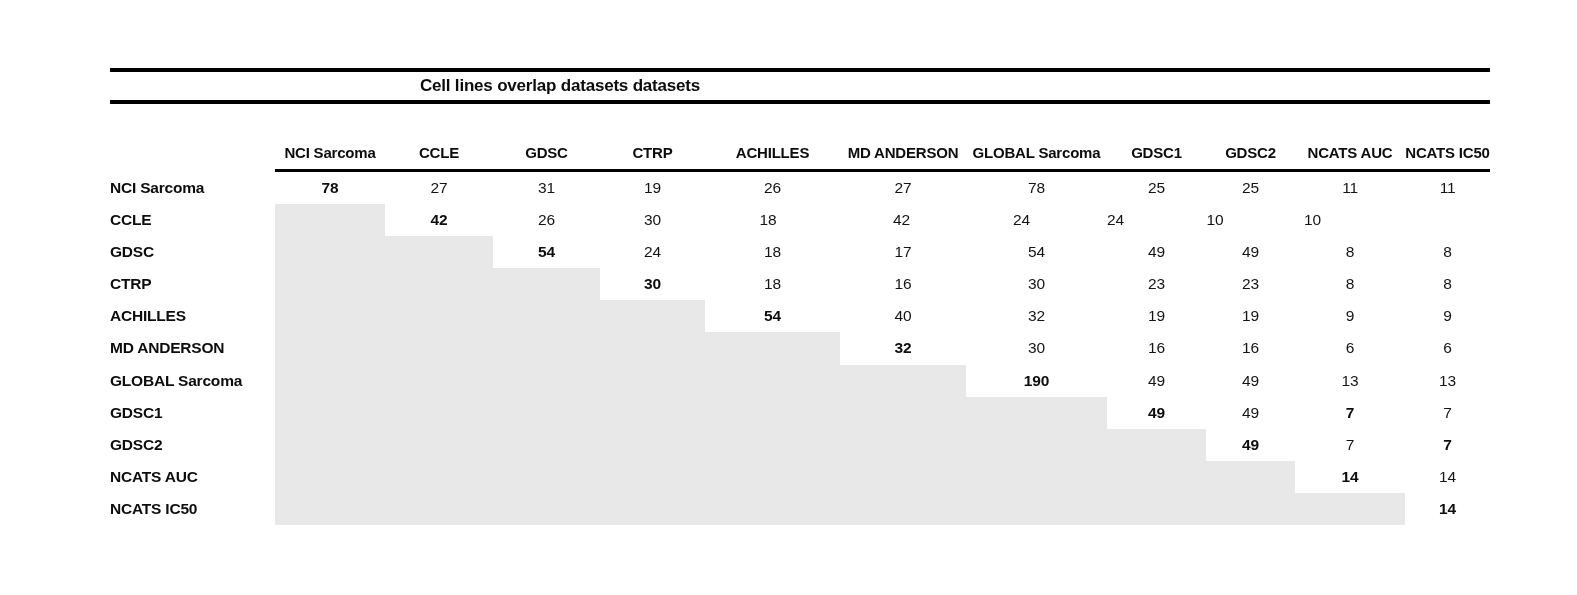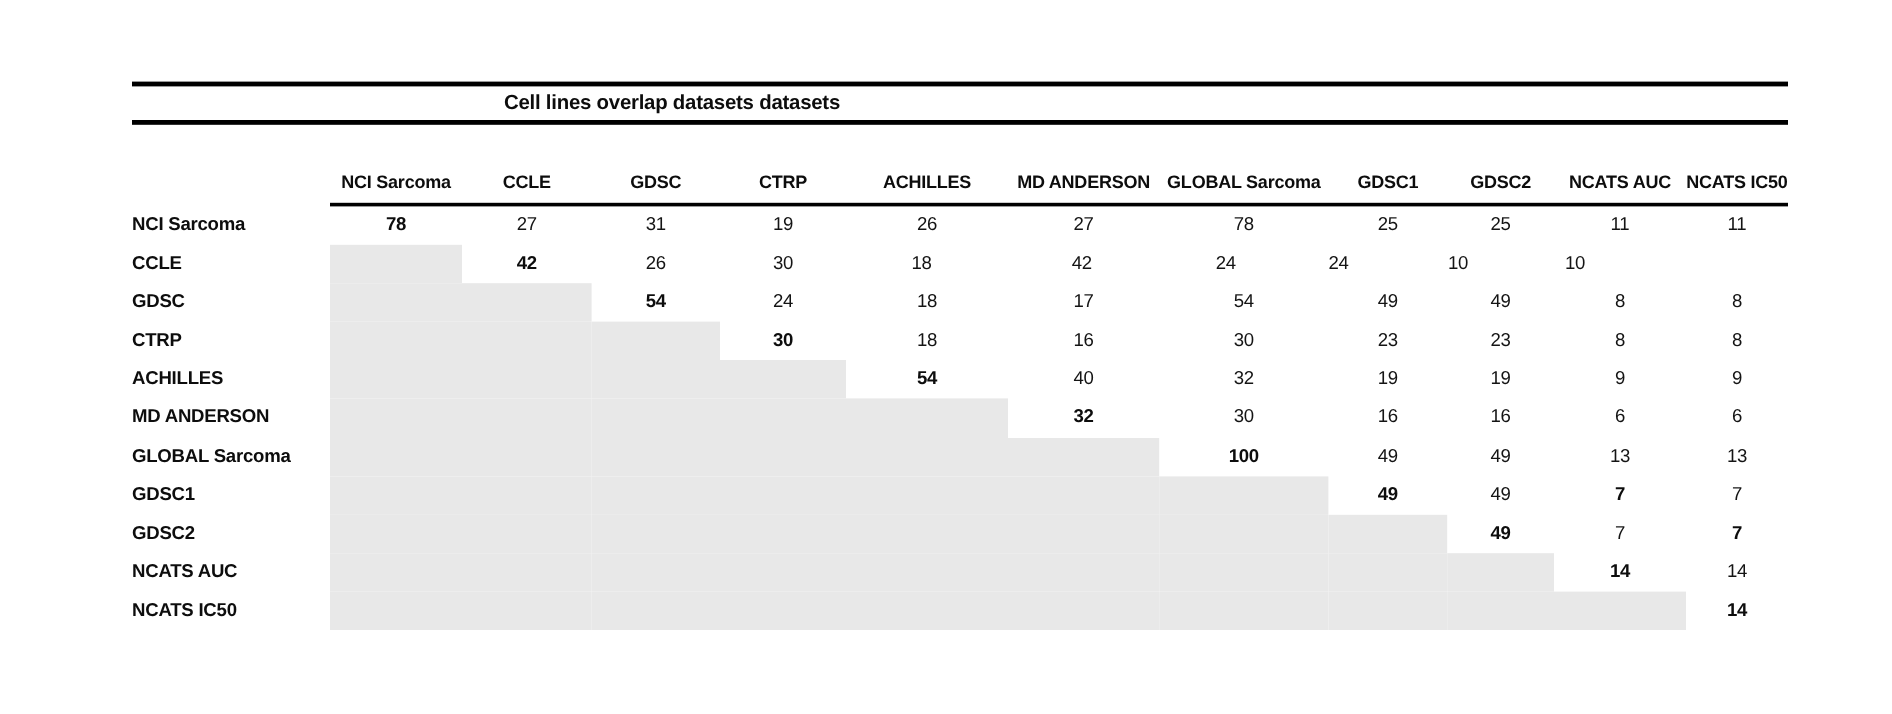--- a/index.html
+++ b/index.html
@@ -157,21 +157,21 @@
         <div class="cell" style="width: 85px;">6</div>
       </div>
       <div class="trow">
         <div class="rlabel">GLOBAL Sarcoma</div>
         <div class="cell gray" style="width: 110px; background: rgb(232, 232, 232);"></div>
         <div class="cell gray" style="width: 108px; background: rgb(232, 232, 232);"></div>
         <div class="cell gray" style="width: 107px; background: rgb(232, 232, 232);"></div>
         <div class="cell gray" style="width: 105px; background: rgb(232, 232, 232);"></div>
         <div class="cell gray" style="width: 135px; background: rgb(232, 232, 232);"></div>
         <div class="cell gray" style="width: 126px; background: rgb(232, 232, 232);"></div>
-        <div class="cell bold" style="width: 141px;">100</div>
+        <div class="cell bold" style="width: 141px;">190</div>
         <div class="cell" style="width: 99px;">49</div>
         <div class="cell" style="width: 89px;">49</div>
         <div class="cell" style="width: 110px;">13</div>
         <div class="cell" style="width: 85px;">13</div>
       </div>
       <div class="trow">
         <div class="rlabel">GDSC1</div>
         <div class="cell gray" style="width: 110px; background: rgb(232, 232, 232);"></div>
         <div class="cell gray" style="width: 108px; background: rgb(232, 232, 232);"></div>
         <div class="cell gray" style="width: 107px; background: rgb(232, 232, 232);"></div>

